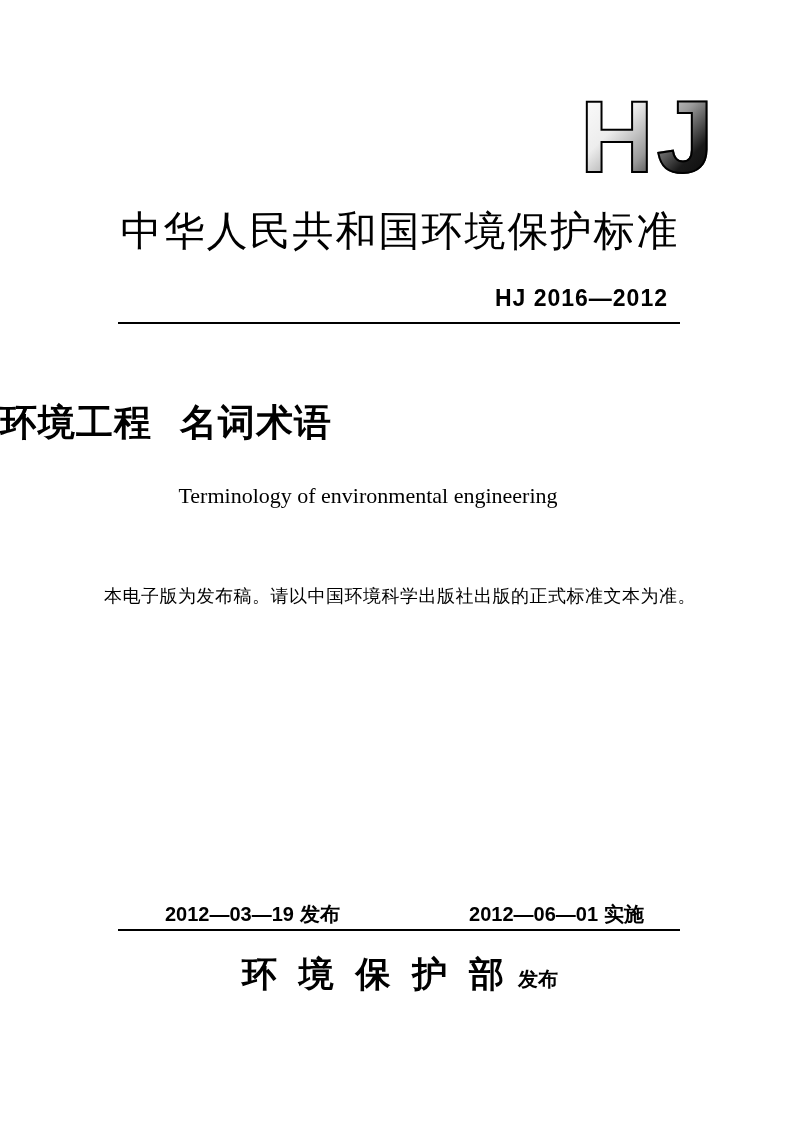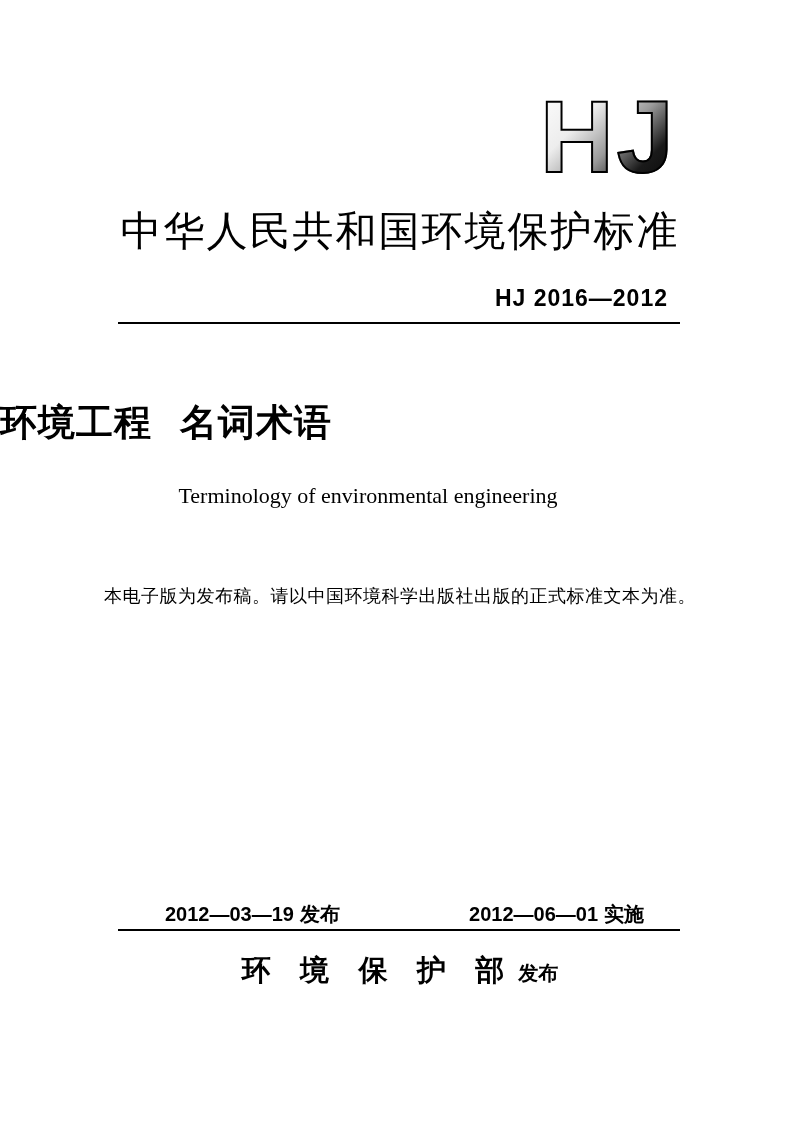--- a/index.html
+++ b/index.html
@@ -14,21 +14,21 @@
     background: #ffffff;
     overflow: hidden;
     font-family: "Liberation Serif", "DejaVu Serif", serif;
     color: #000;
   }
 
   
   .hj-logo {
     position: absolute;
     top: 86px;
-    left: 540px;
+    left: 580px;
     width: 150px;
     font-family: "Liberation Sans", "DejaVu Sans", sans-serif;
     font-weight: bold;
     font-size: 102px;
     line-height: 1;
     letter-spacing: 3px;
     background: linear-gradient(135deg, #ffffff 0%, #ededed 30%, #9a9a9a 52%, #1a1a1a 72%, #000000 100%);
     -webkit-background-clip: text;
     background-clip: text;
     color: transparent;
@@ -134,23 +134,23 @@
   
   .ministry-row {
     position: absolute;
     top: 951px;
     left: 0;
     width: 800px;
     text-align: center;
     white-space: nowrap;
   }
   .ministry-name {
-    font-family: Liberation Mono, monospace;
+    font-family: Liberation Sans, sans-serif;
     font-weight: bold;
-    font-size: 29px;
+    font-size: 35px;
     letter-spacing: 6px;
   }
   .issued-by {
     font-family: "DejaVu Sans", "Liberation Sans", sans-serif;
     font-weight: bold;
     font-size: 20px;
     margin-left: 8px;
   }
 </style>
 </head>

